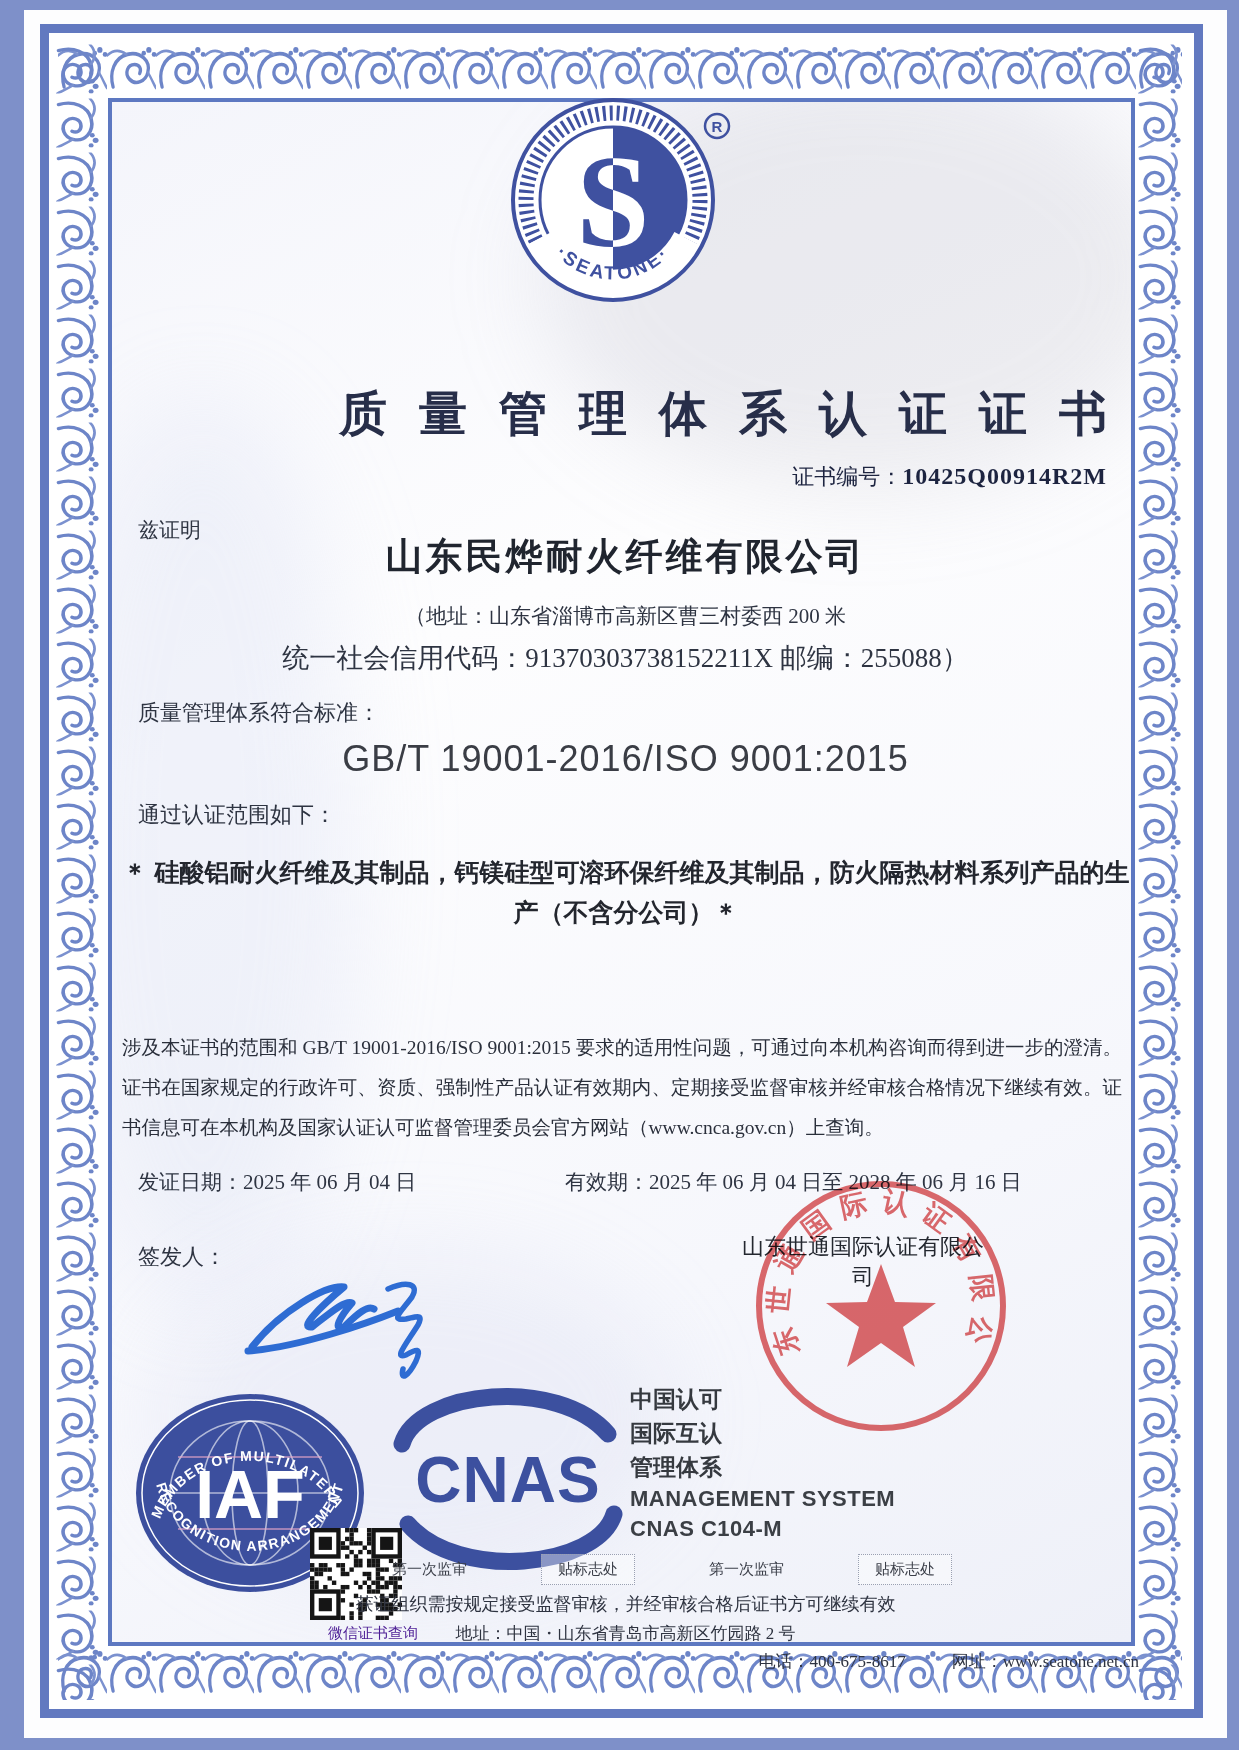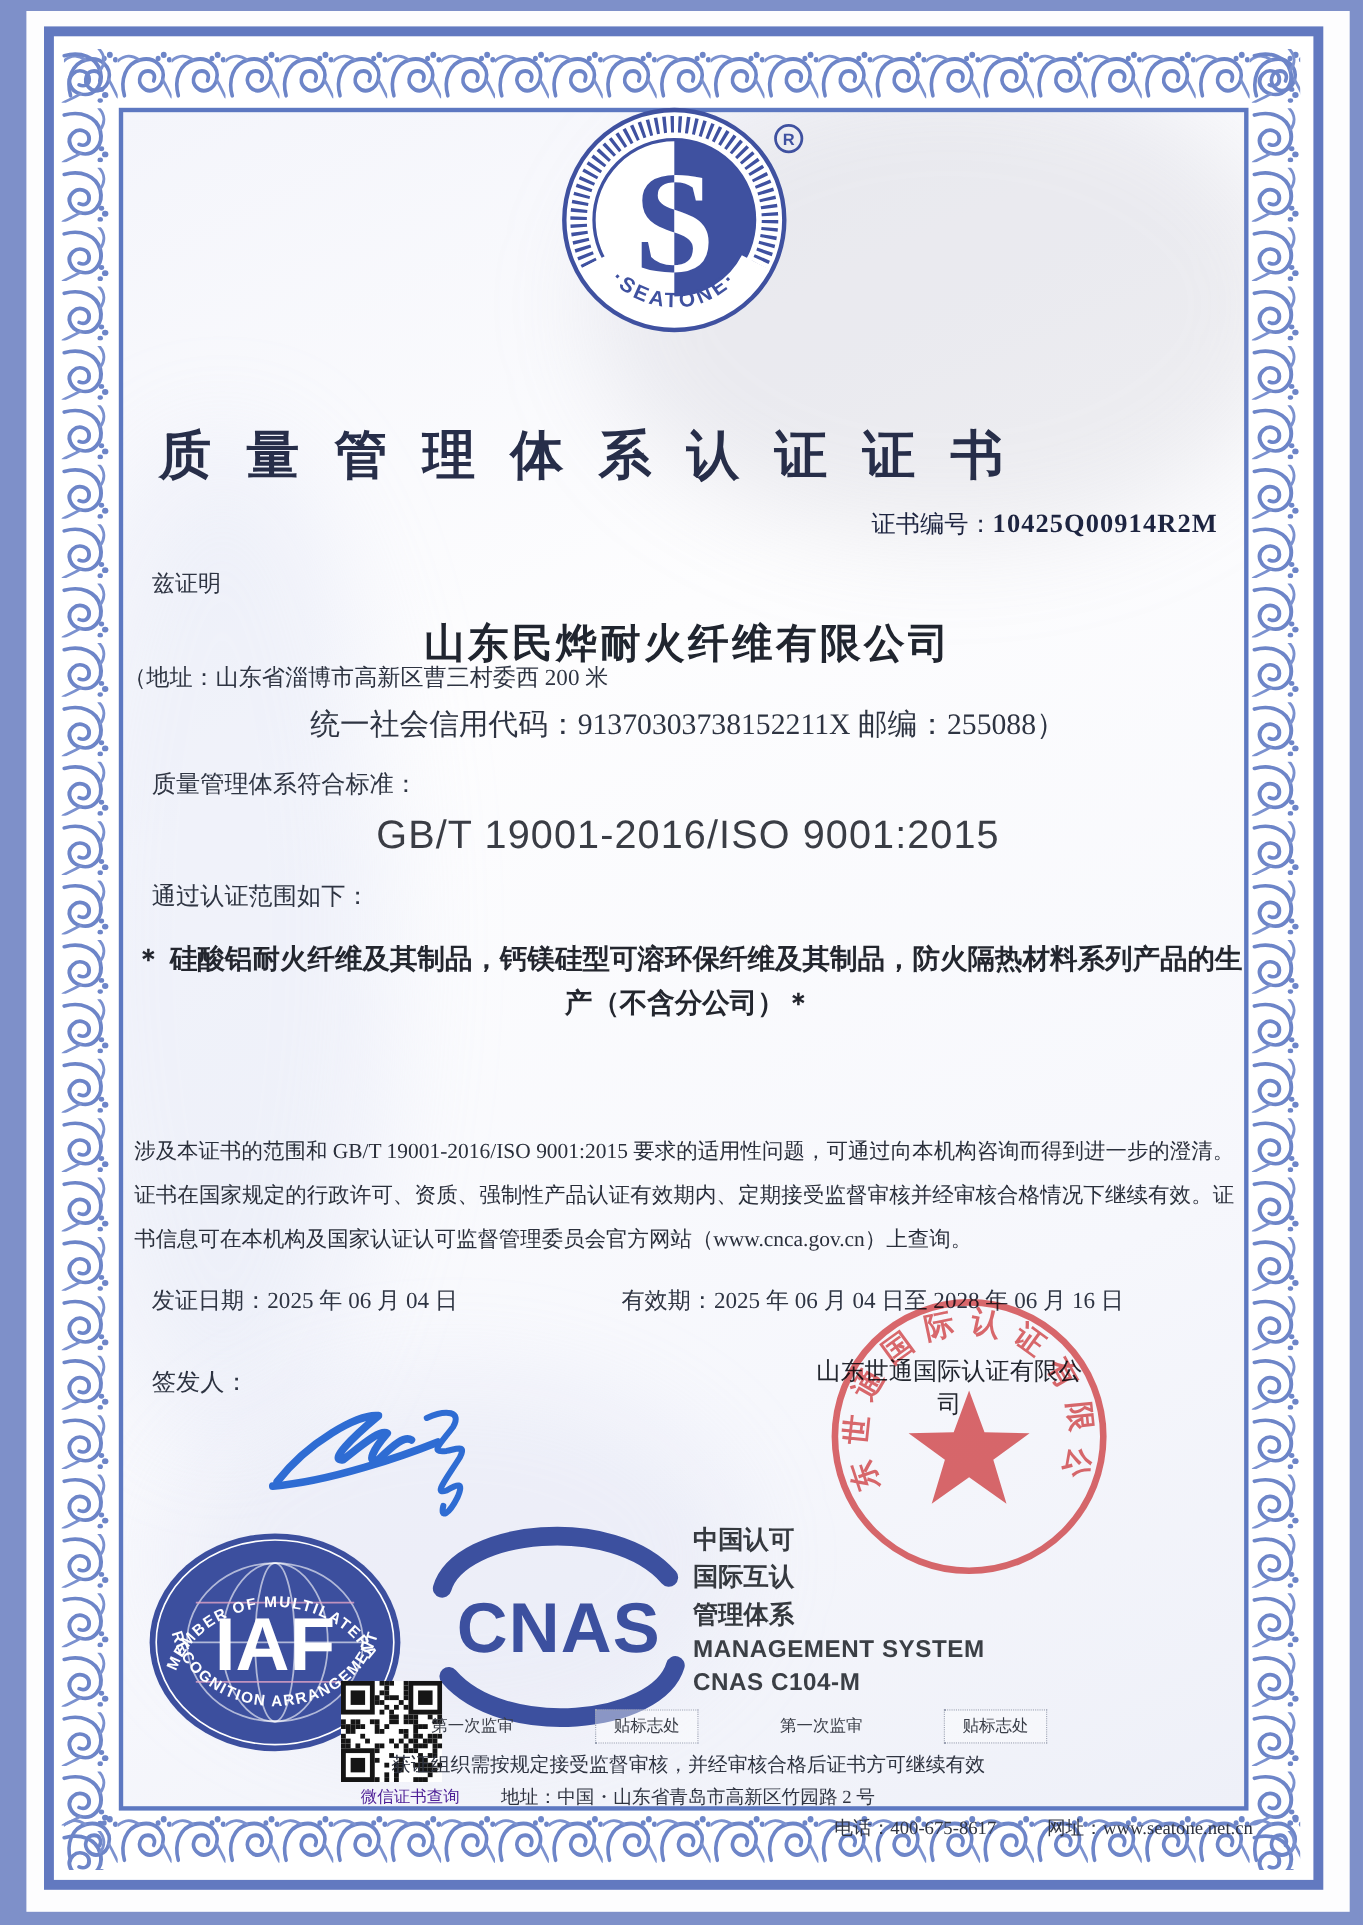--- a/index.html
+++ b/index.html
@@ -18,28 +18,28 @@
   .lace-v svg{transform:rotate(90deg);}
   .inner{position:absolute;left:108px;top:98px;width:1027px;height:1548px;
          border:4px solid #5d78c1;box-sizing:border-box;
          background:linear-gradient(155deg,#f4f5fb 0%,#fdfdfe 34%,#f6f7fc 72%,#eef0f8 100%);overflow:hidden;}
   .tint{position:absolute;border-radius:50%;pointer-events:none;}
   .tint1{left:430px;top:-40px;width:640px;height:430px;background:rgba(168,172,186,0.20);filter:blur(46px);}
   .tint2{left:-60px;top:300px;width:300px;height:900px;background:rgba(204,210,238,0.25);filter:blur(50px);}
   .tint3{left:40px;top:1150px;width:520px;height:330px;background:rgba(205,211,238,0.22);filter:blur(44px);}
   
   .abs{position:absolute;}
-  #title{left:112px;top:382px;width:1027px;text-align:left;font-size:48px;font-weight:bold;
+  #title{left:112px;top:382px;width:1027px;text-align:right;font-size:48px;font-weight:bold;
          letter-spacing:32px;text-indent:32px;color:#272e49;}
   #certno{left:112px;top:462px;width:995px;text-align:right;font-size:22px;color:#1d2440;}
   #certno b{font-size:24px;letter-spacing:1px;}
   #certify{left:138px;top:516px;font-size:21px;}
-  #company{left:112px;top:560px;width:1027px;text-align:center;font-size:37px;font-weight:bold;
+  #company{left:112px;top:532px;width:1027px;text-align:center;font-size:37px;font-weight:bold;
            letter-spacing:3px;color:#20252f;}
-  #addr1{left:112px;top:602px;width:1027px;text-align:left;font-size:21px;}
+  #addr1{left:112px;top:602px;width:1027px;text-align:center;font-size:21px;}
   #addr2{left:112px;top:640px;width:1027px;text-align:center;font-size:27px;}
   #stdlabel{left:138px;top:698px;font-size:22px;}
   #standard{left:112px;top:738px;width:1027px;text-align:center;font-size:36px;color:#3a3d45;
             font-family:"Liberation Sans","DejaVu Sans",sans-serif;letter-spacing:1px;}
   #scopelabel{left:138px;top:800px;font-size:22px;}
   #scope{left:120px;top:852px;width:1012px;text-align:center;font-size:25px;font-weight:bold;
          line-height:40px;color:#23262e;font-family:"Liberation Sans","DejaVu Sans",sans-serif;}
   #notes{left:122px;top:1028px;width:1000px;font-size:19.5px;line-height:40px;text-align:justify;color:#2a2f3b;}
   #issuedate{left:138px;top:1168px;font-size:21px;}
   #validity{left:565px;top:1168px;font-size:21px;}

